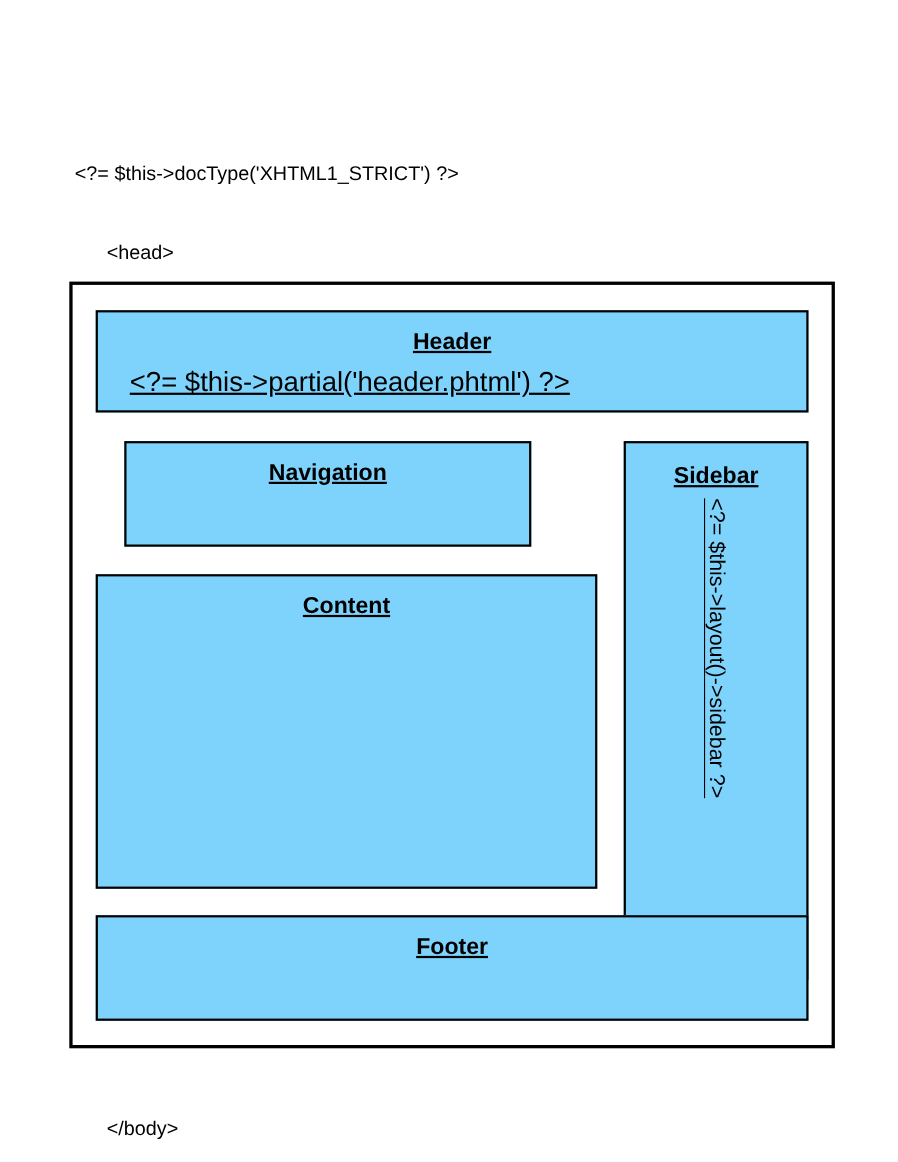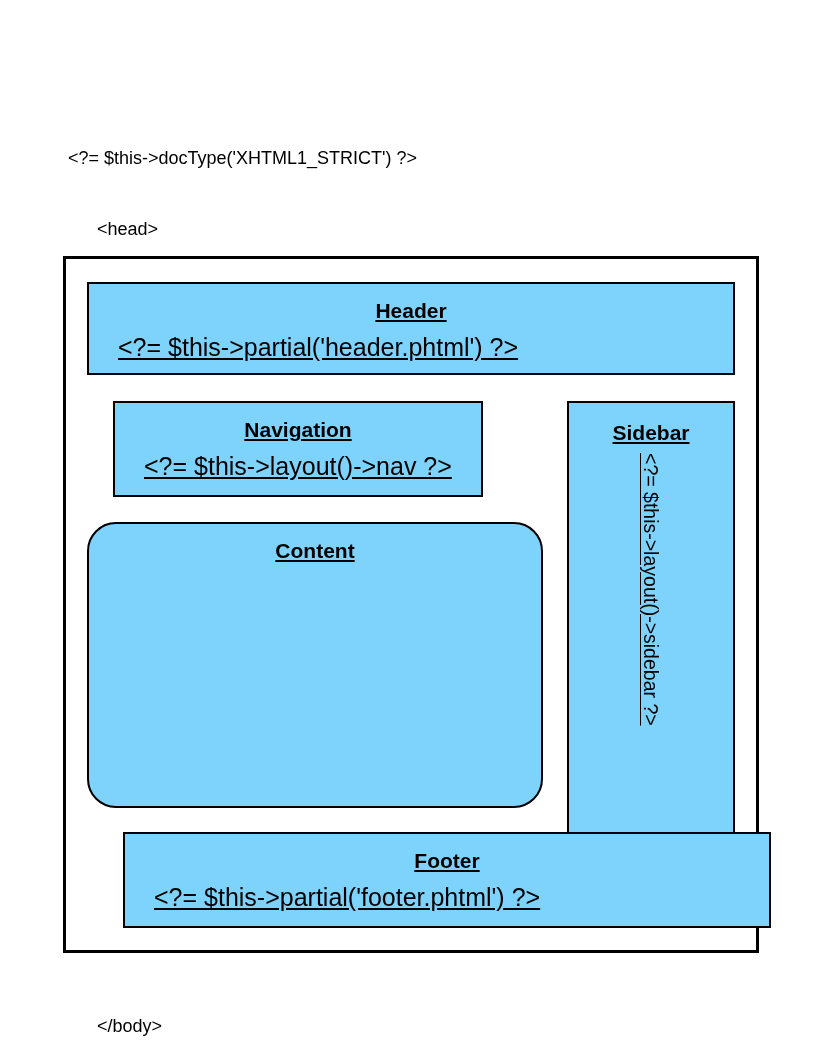--- a/index.html
+++ b/index.html
@@ -23,25 +23,25 @@
     border:3px solid #000000; box-sizing:border-box;
     background:#ffffff;
   }
   .inner-box {
     position:absolute; border:2px solid #000000; box-sizing:border-box;
     background:#7dd3fc;
     text-decoration:underline;
   }
   .header-box  { left:21px;  top:23px;  width:648px; height:93px; }
   .nav-box     { left:6px;  top:142px; width:370px; height:96px;margin-left:41px; }
-  .content-box { left:21px;  top:263px; width:456px; height:286px;border-radius:29px; }
+  .content-box { left:21px;  top:263px; width:456px; height:286px; }
   .sidebar-box { left:501px; top:142px; width:168px; height:490px;
                  display:flex; flex-direction:column; align-items:center;
                  padding-top:18px; }
-  .footer-box  { left:21px;  top:573px; width:648px; height:96px;margin-left:36px; }
+  .footer-box  { left:21px;  top:573px; width:648px; height:96px; }
 
   .box-title {
     text-align:center; font-weight:bold;
     font-size:21px; line-height:24px; padding-top:15px;
   }
   .sidebar-box .box-title { padding-top:0; }
   .box-code {
     font-size:25px; line-height:26px;
     margin-top:11px; padding-left:29px; white-space:pre;
   }
@@ -66,35 +66,33 @@
 
 <div class="outer-box">
 
   <div class="inner-box header-box">
     <div class="box-title">Header</div>
     <div class="box-code">&lt;?= $this-&gt;partial('header.phtml') ?&gt;</div>
   </div>
 
   <div class="inner-box nav-box">
     <div class="box-title">Navigation</div>
-    <div class="box-code">&lt;?= $this-&gt;layout()-&gt;nav ?&gt;</div>
   </div>
 
   <div class="inner-box content-box">
     <div class="box-title">Content</div>
   </div>
 
   <div class="inner-box sidebar-box">
     <div class="box-title">Sidebar</div>
     <div class="sidebar-vcode">&lt;?= $this-&gt;layout()-&gt;sidebar ?&gt;</div>
   </div>
 
   <div class="inner-box footer-box">
     <div class="box-title">Footer</div>
-    <div class="box-code">&lt;?= $this-&gt;partial('footer.phtml') ?&gt;</div>
   </div>
 
 </div>
 
 <div class="code-block code-bottom">
   <div class="code-line ind-1">&lt;/body&gt;</div>
   
 </div>
 
 </body></html>

